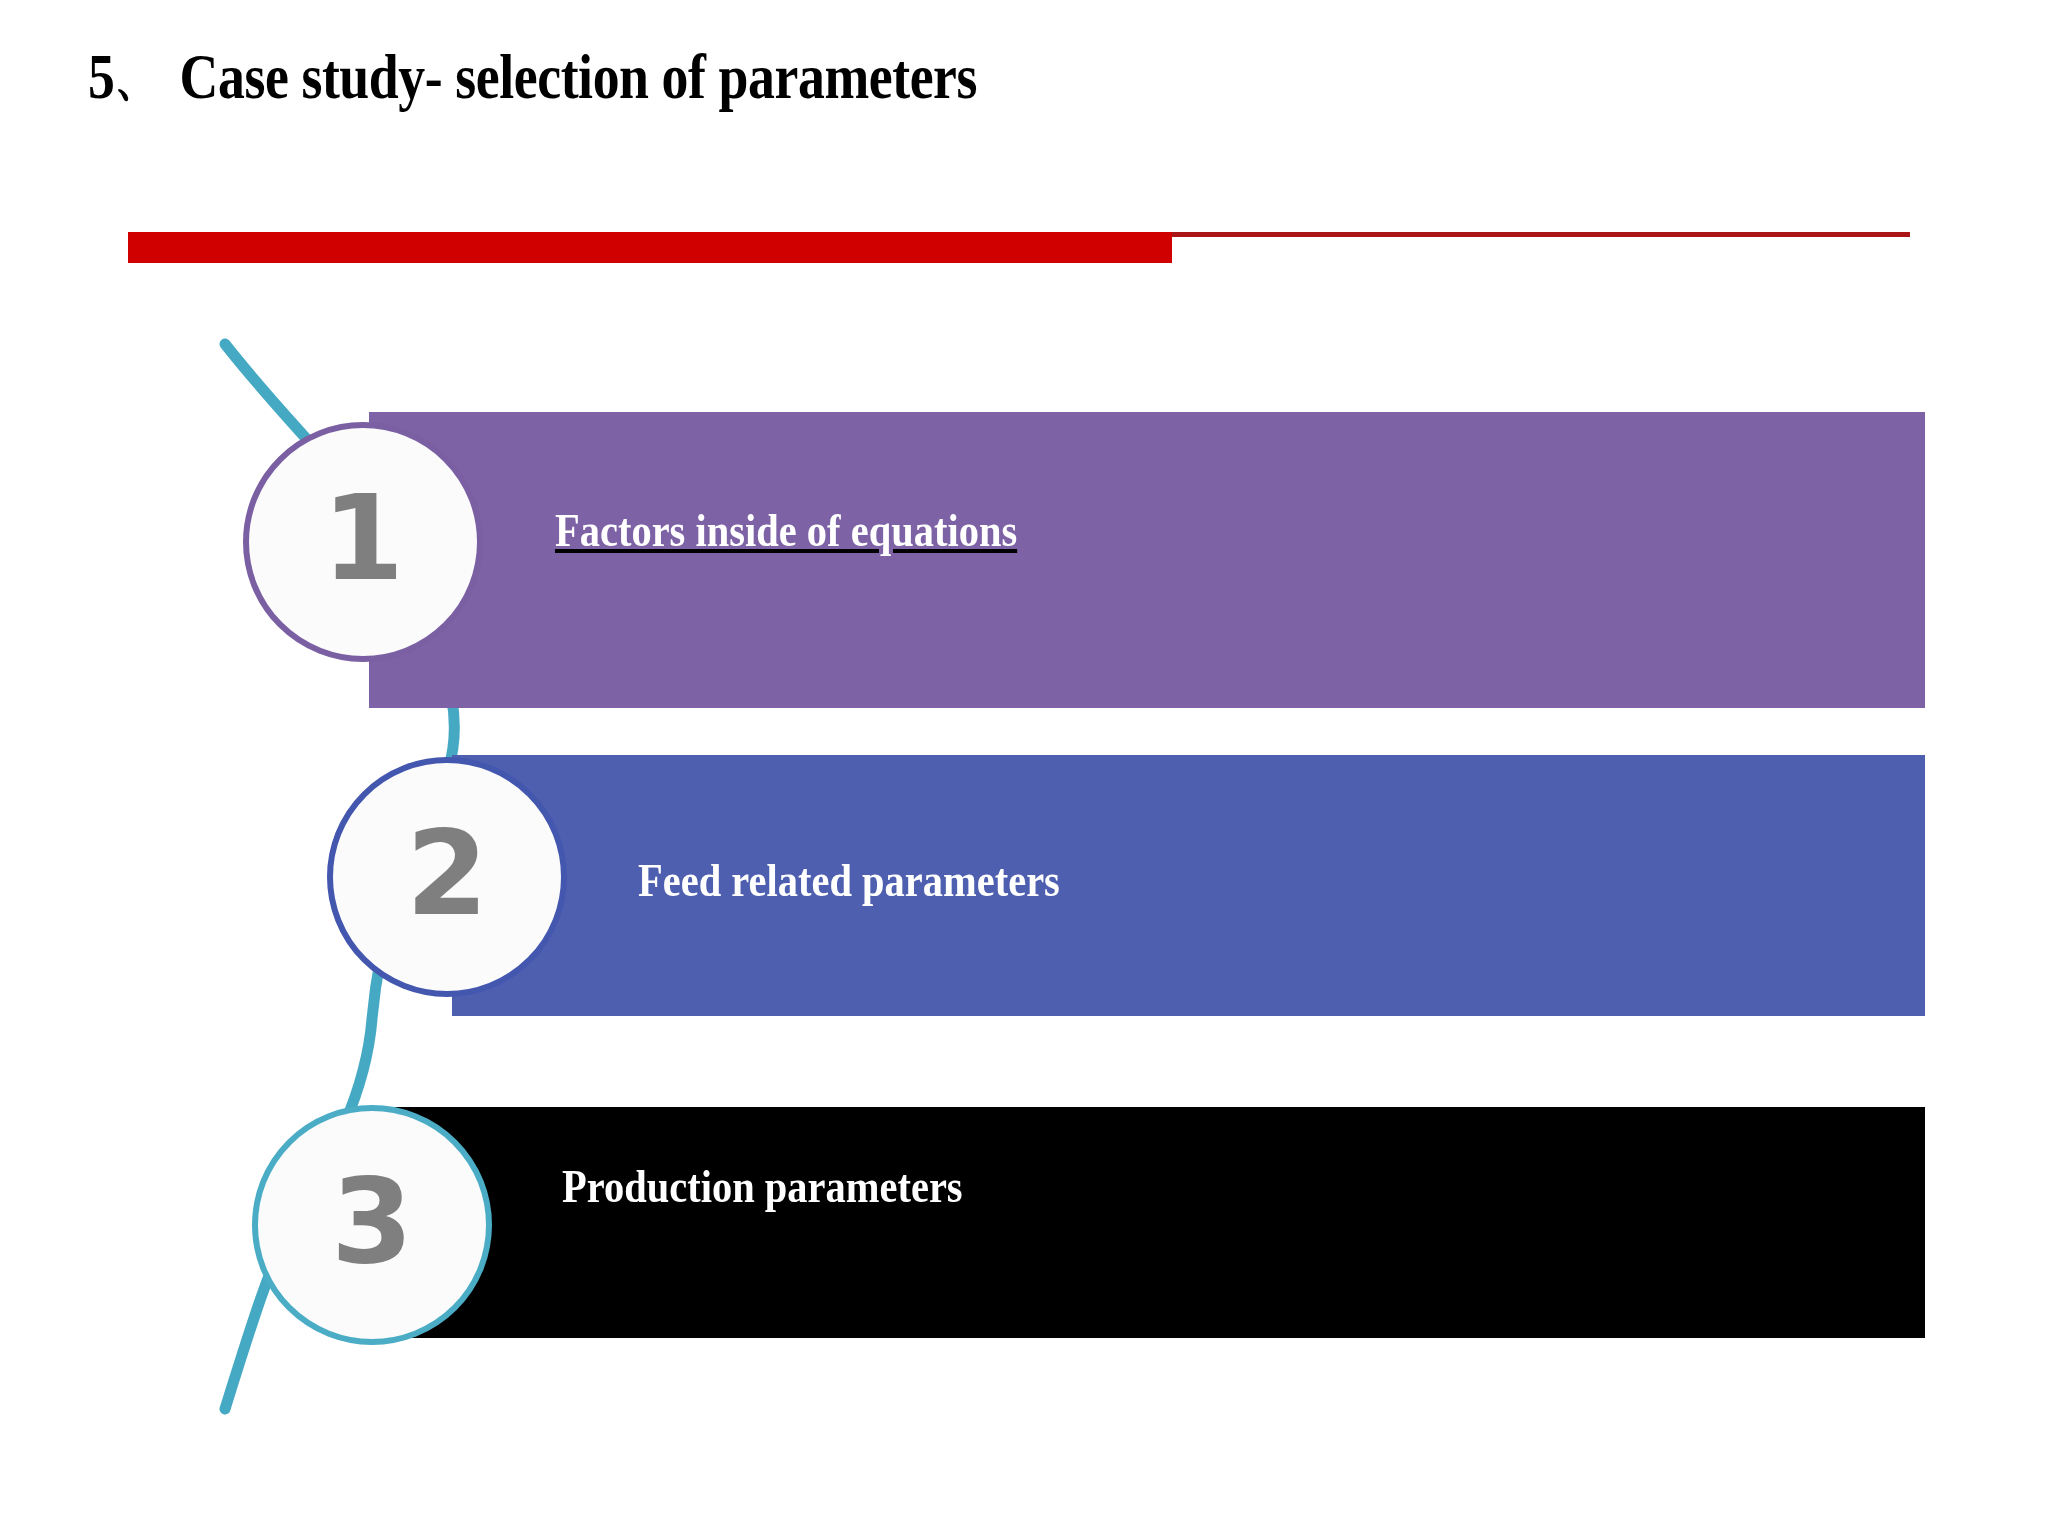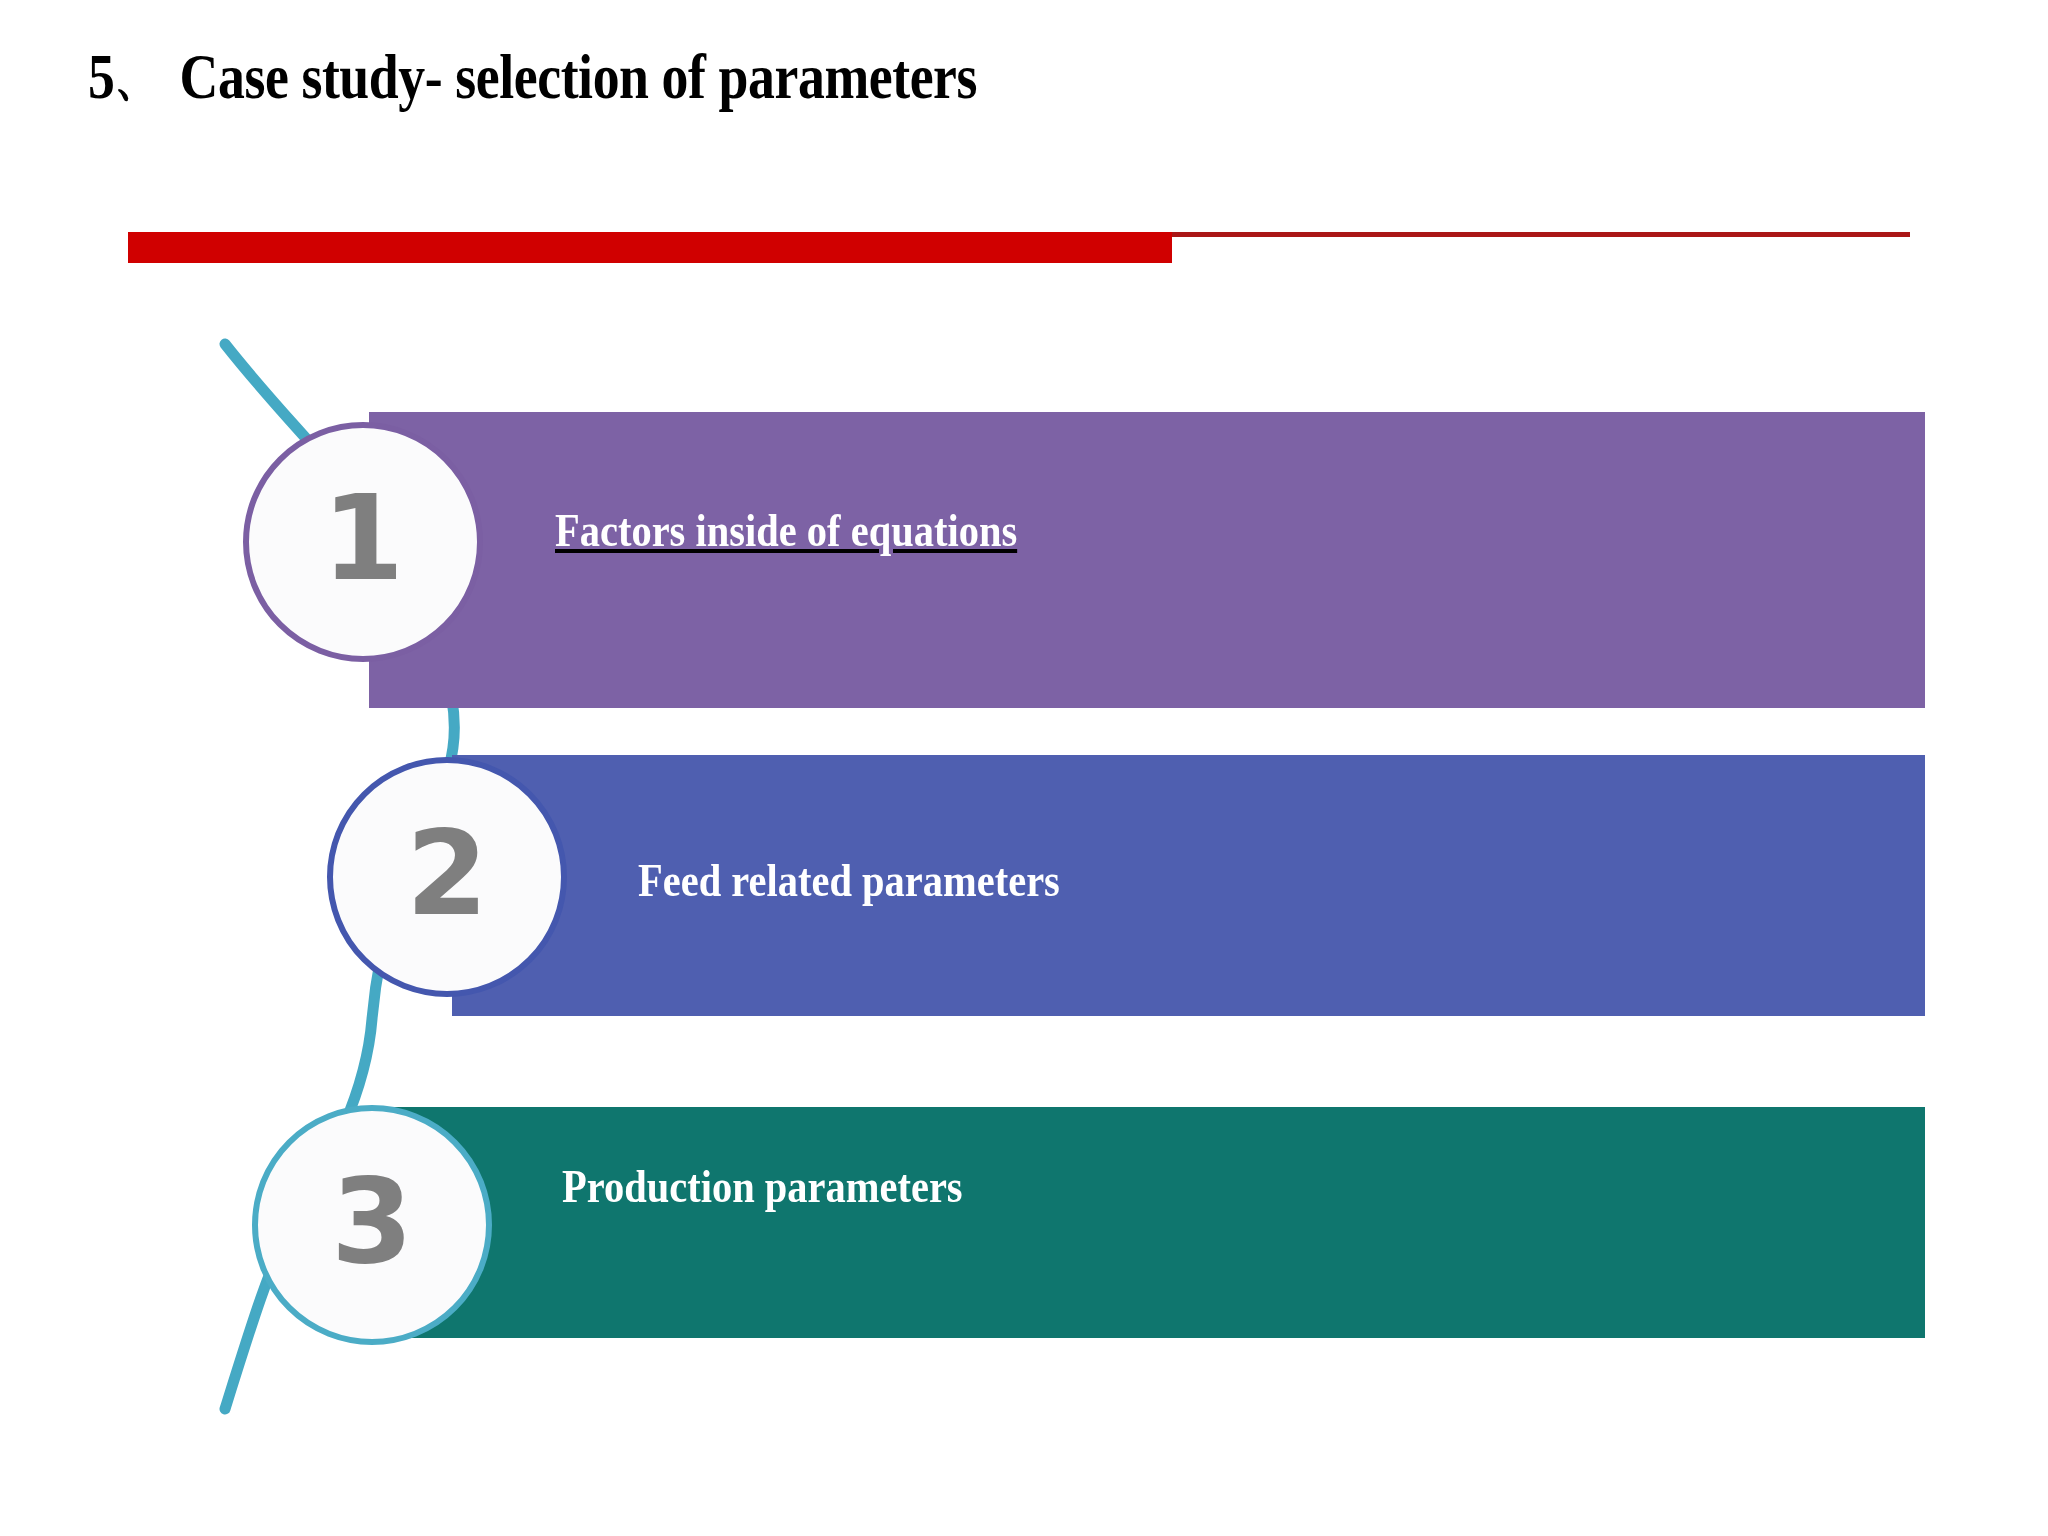--- a/index.html
+++ b/index.html
@@ -141,21 +141,21 @@
   #bar-2 .bar-label {
     margin-left: 186px;
     margin-top: -8px;
   }
 
   #bar-3 {
     left: 370px;
     top: 1098px;
     width: 1555px;
     height: 231px;
-    background: #0f766e;
+    background: #000000;
   }
   #bar-3 .bar-label {
     margin-left: 192px;
     margin-top: -70px;
   }
 
   .circle {
     position: absolute;
     box-sizing: border-box;
     width: 240px;

